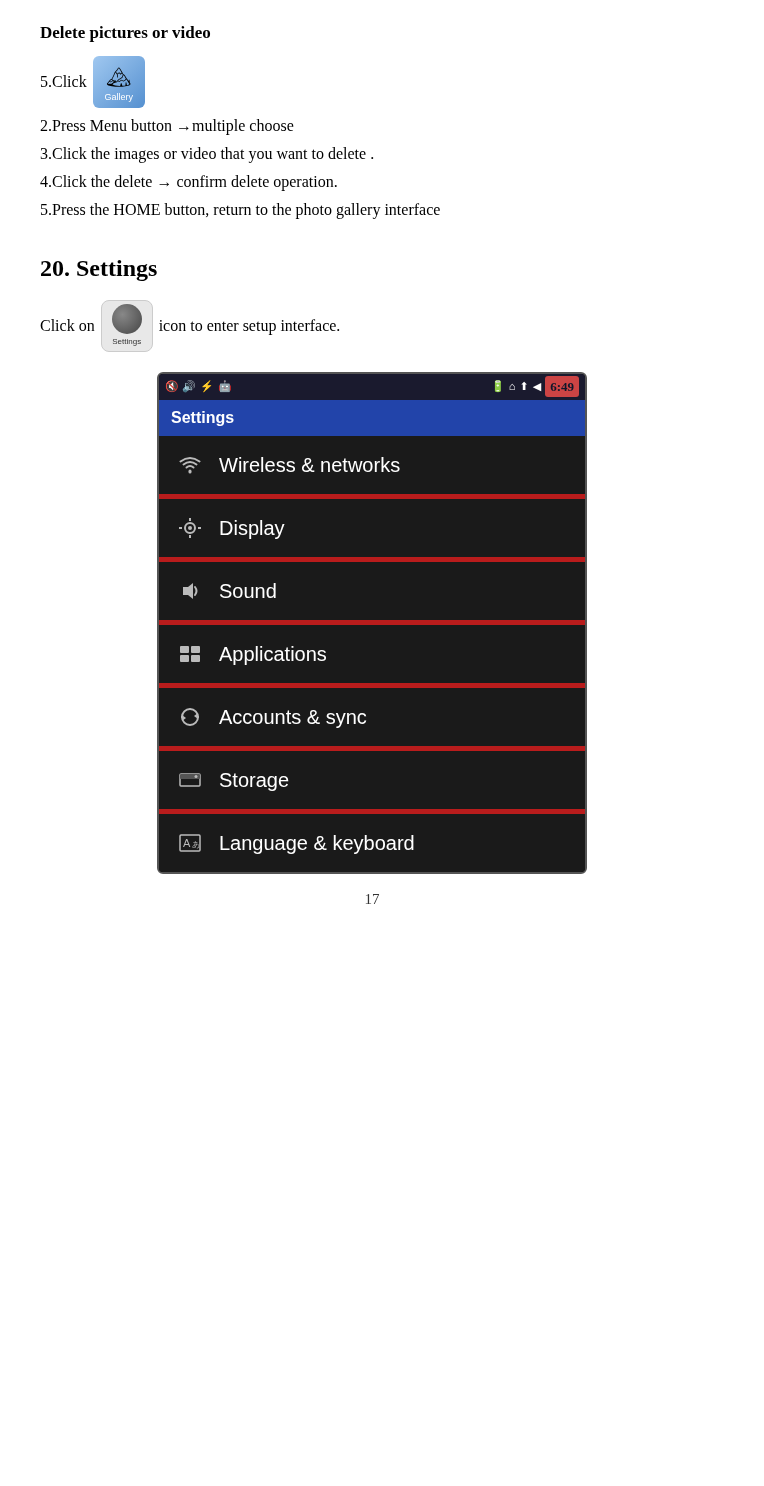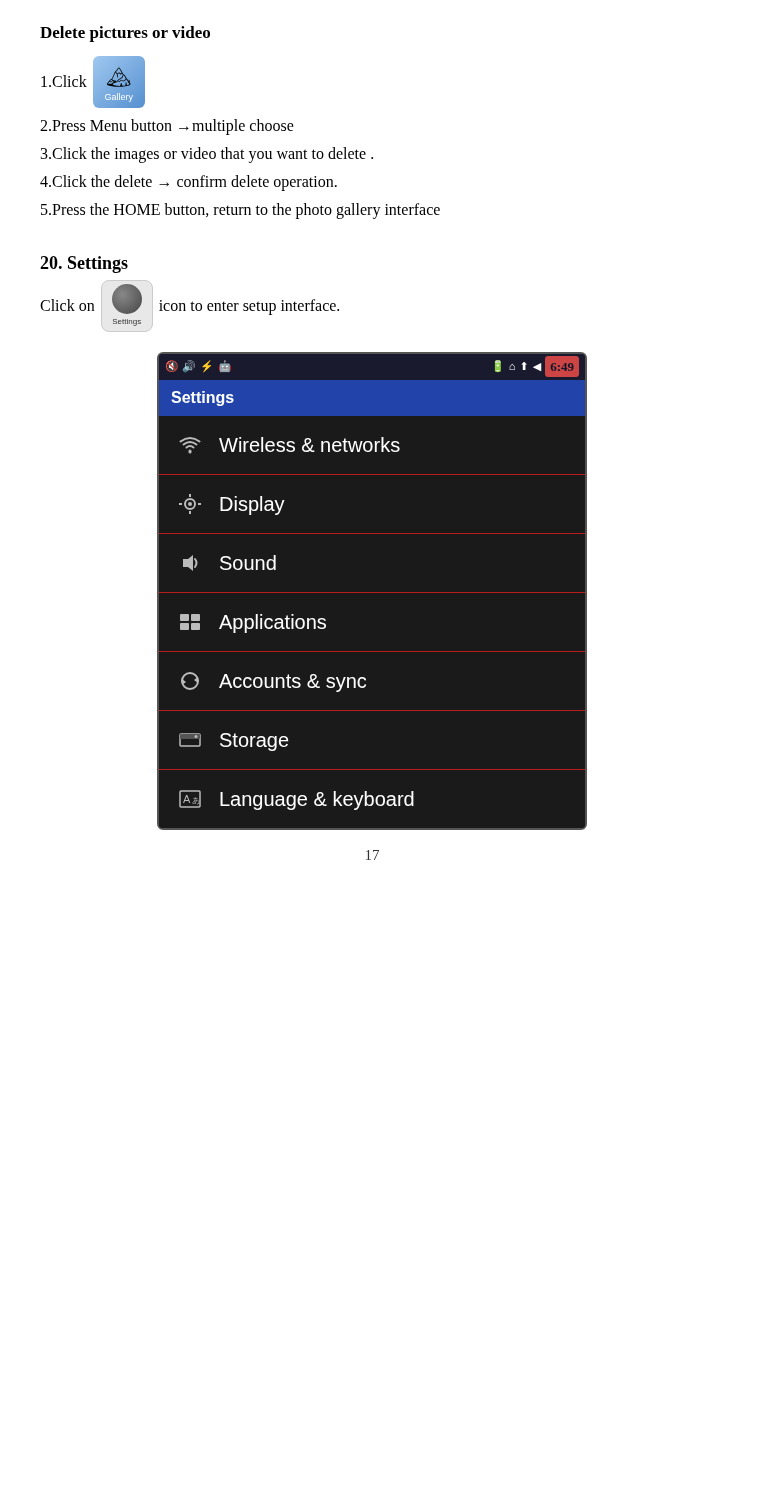--- a/index.html
+++ b/index.html
@@ -55,23 +55,23 @@
       left: 50%;
       transform: translateX(-50%);
       font-size: 20px;
     }
     .step-text { display: inline; }
     .steps-block { margin-bottom: 8px; }
     .steps-block p { margin-bottom: 4px; font-size: 16px; }
 
     .section-20 { margin-top: 28px; margin-bottom: 10px; }
     .section-20-title {
-      font-size: 18px;
+      font-size: 24px;
       font-weight: bold;
-      margin-bottom: 3px;
+      margin-bottom: 14px;
     }
     .settings-click-row {
       display: flex;
       align-items: center;
       margin-bottom: 20px;
       font-size: 16px;
     }
     .settings-icon-box {
       display: inline-flex;
       flex-direction: column;
@@ -151,21 +151,21 @@
     }
 
     
     .settings-list {
       background: #1a1a1a;
     }
     .settings-item {
       display: flex;
       align-items: center;
       padding: 14px 16px;
-      border-bottom: 1px solid #b91c1c;
+      border-bottom: 5px solid #b91c1c;
       cursor: pointer;
     }
     .settings-item:last-child {
       border-bottom: none;
     }
     .settings-item-icon {
       width: 30px;
       height: 30px;
       margin-right: 14px;
       display: flex;
@@ -191,21 +191,21 @@
   </style>
 </head>
 <body>
 
 <div class="page-content">
 
   <div class="section-delete">
     <div class="section-title-delete">Delete pictures or video</div>
 
     <div class="step-row">
-      <span class="step-text">1.Click</span>
+      <span class="step-text">5.Click</span>
       <span class="gallery-icon-box"></span>
     </div>
 
     <div class="steps-block">
       <p>2.Press Menu button →multiple choose</p>
       <p>3.Click the images or video that you want to delete .</p>
       <p>4.Click the delete → confirm delete operation.</p>
       <p>5.Press the HOME button, return to the photo gallery    interface</p>
     </div>
   </div>

